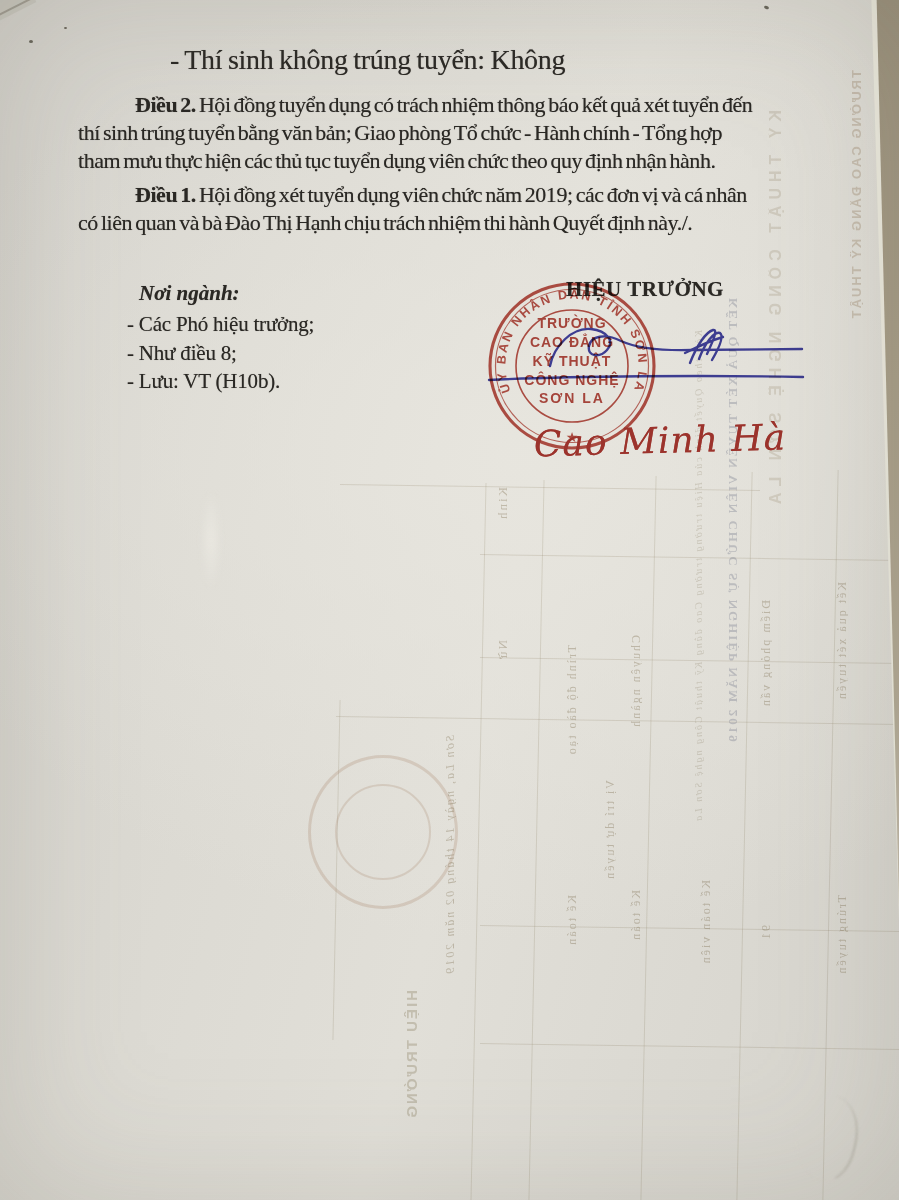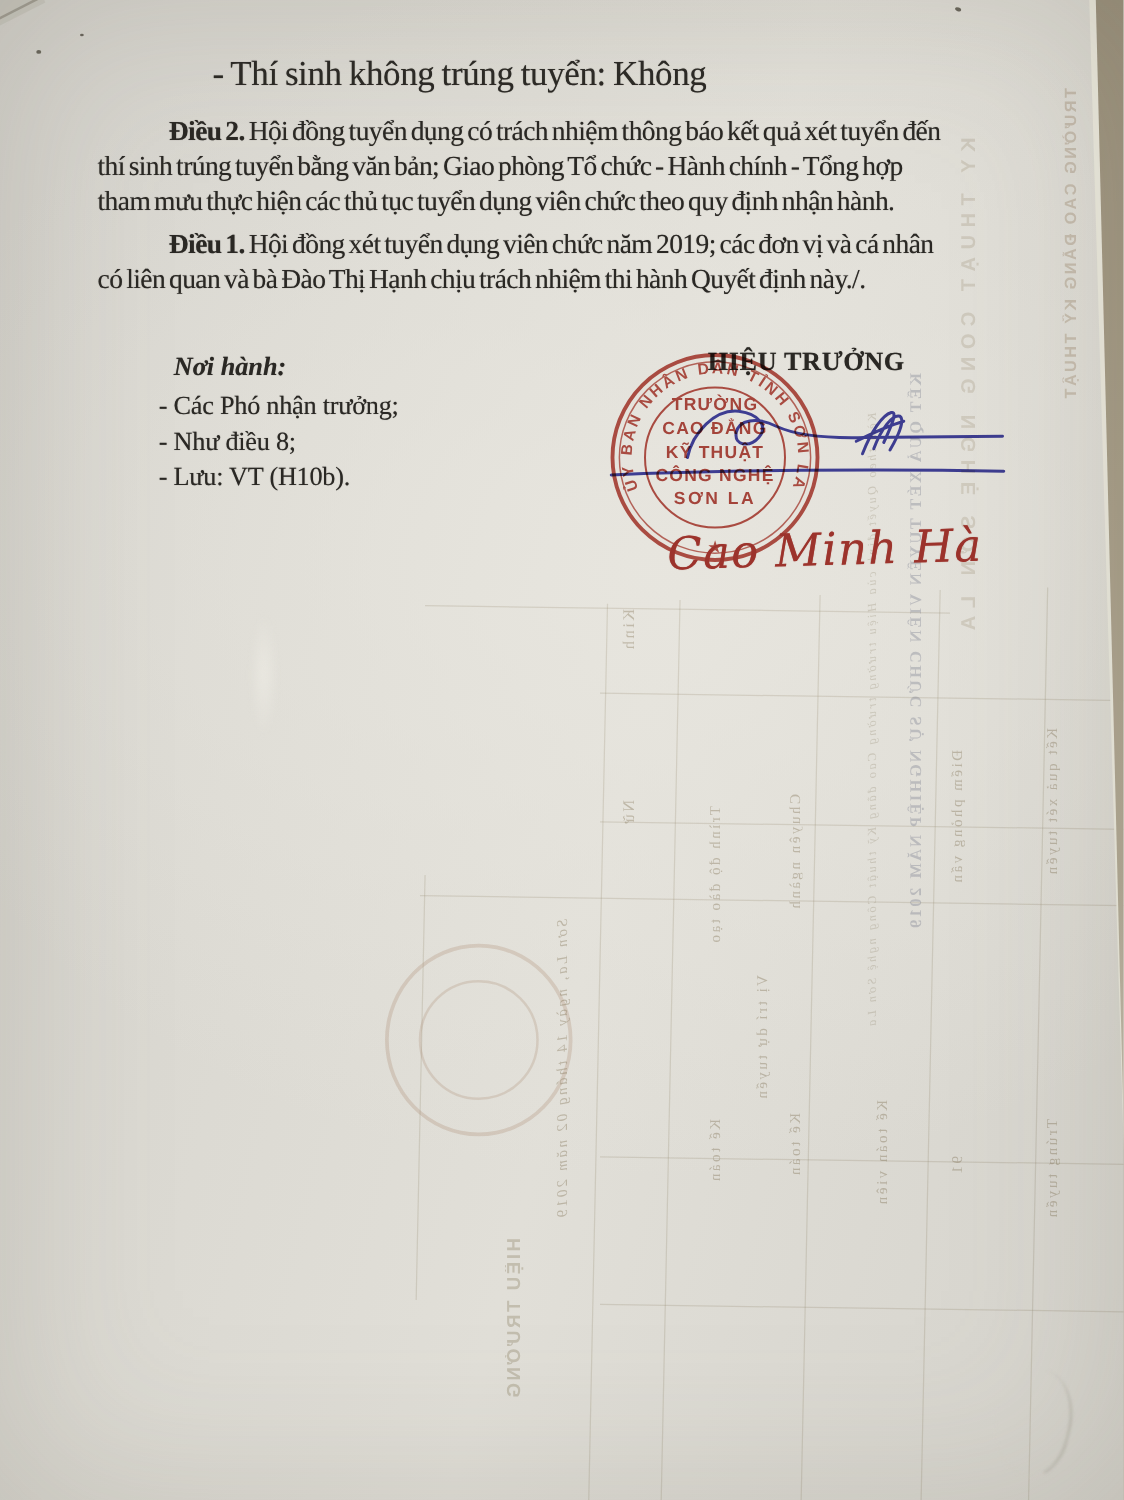--- a/index.html
+++ b/index.html
@@ -127,23 +127,23 @@
   <div class="pline indent fitline" style="transform: scaleX(1);"><b>Điều 2.</b><span> Hội đồng tuyển dụng có trách nhiệm thông báo kết quả xét tuyển đến</span></div>
   <div class="pline fitline" style="transform: scaleX(1); font-family: Liberation Serif, serif;">thí sinh trúng tuyển bằng văn bản; Giao phòng Tổ chức - Hành chính - Tổng hợp</div>
   <div class="pline">tham mưu thực hiện các thủ tục tuyển dụng viên chức theo quy định nhận hành.</div>
 </div>
 
 <div class="txt para" style="top:181px;">
   <div class="pline indent fitline" style="transform: scaleX(1);"><b>Điều 1.</b><span> Hội đồng xét tuyển dụng viên chức năm 2019; các đơn vị và cá nhân</span></div>
   <div class="pline">có liên quan và bà Đào Thị Hạnh chịu trách nhiệm thi hành Quyết định này./.</div>
 </div>
 
-<div class="txt recips-label">Nơi hành:</div>
+<div class="txt recips-label">Nơi ngành:</div>
 <div class="txt recips">
-  <div>- Các Phó nhận trưởng;</div>
+  <div>- Các Phó hiệu trưởng;</div>
   <div>- Như điều 8;</div>
   <div>- Lưu: VT (H10b).</div>
 </div>
 
 <div class="txt signer-title">HIỆU TRƯỞNG</div>
 
 <svg class="stampsvg" width="200" height="200" viewBox="0 0 200 200">
   <g fill="none" stroke="#b6453b">
     <circle cx="100" cy="100" r="82" stroke-width="3.1"></circle>
     <circle cx="100" cy="100" r="76.5" stroke-width="1.2" opacity=".85"></circle>

